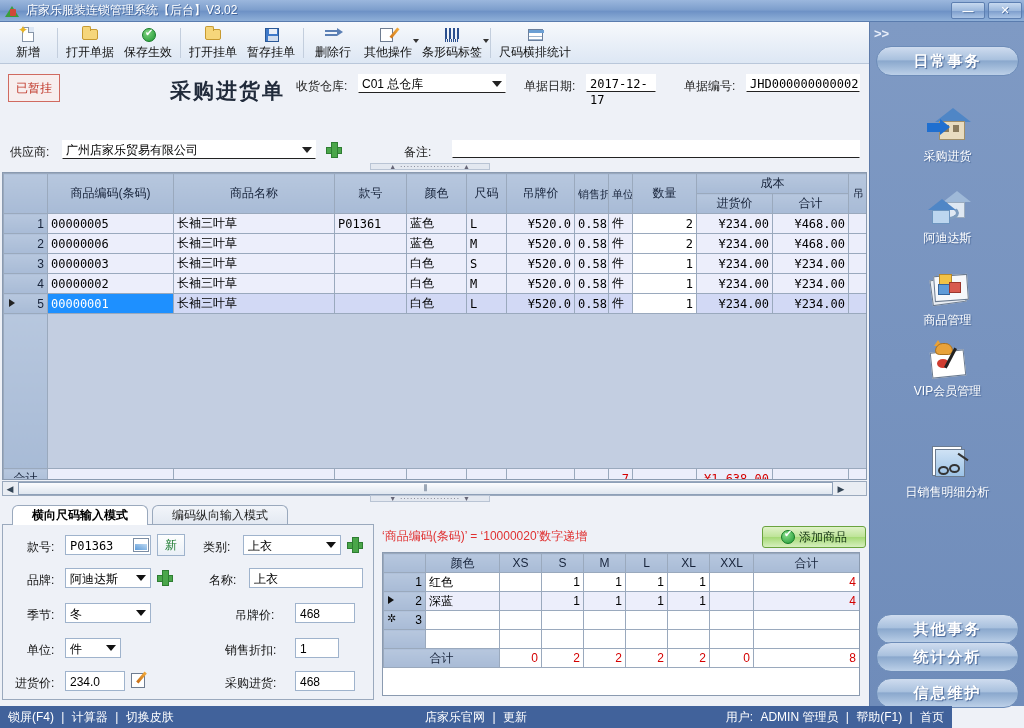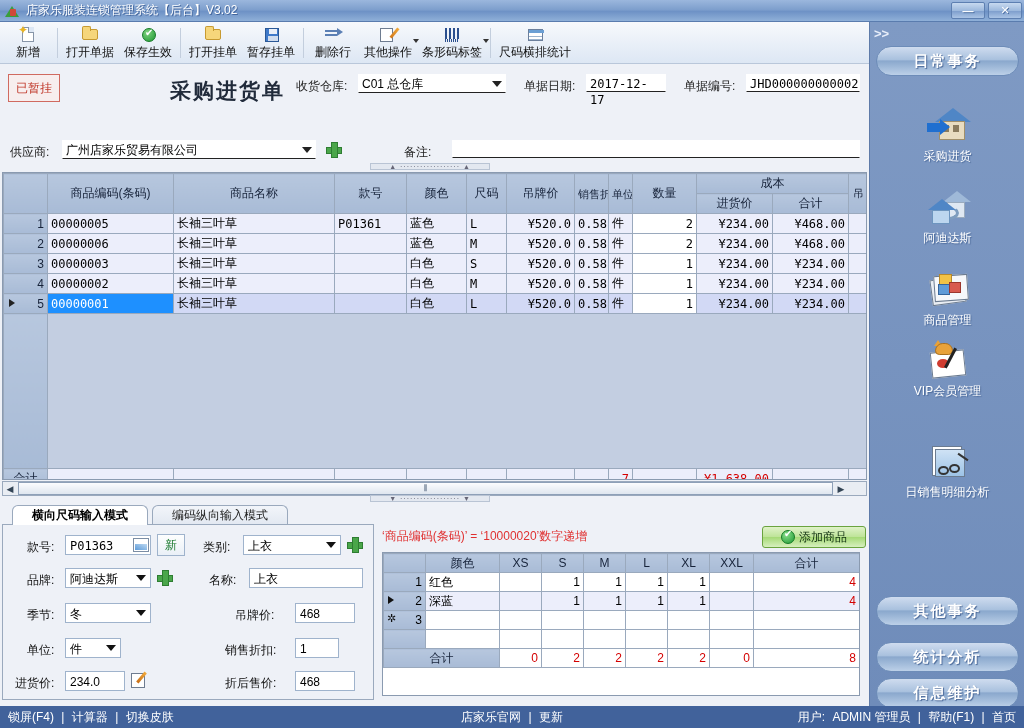--- a/index.html
+++ b/index.html
@@ -211,21 +211,21 @@
   .vp-pen{position:absolute;left:24px;top:6px;width:3px;height:22px;background:#222;transform:rotate(28deg);}
   .vp-red{position:absolute;left:12px;top:18px;width:12px;height:9px;background:#cf3b2f;border-radius:50%;}
   
   .gl-p{position:absolute;left:7px;top:4px;width:30px;height:30px;background:#fff;border:1px solid #6b7b90;}
   .gl-p2{position:absolute;left:10px;top:7px;width:30px;height:28px;background:linear-gradient(to bottom,#cfe2f5,#9dc3e6);border:1px solid #6b7b90;}
   .gl-l{position:absolute;left:13px;top:24px;width:11px;height:9px;border:2px solid #333;border-radius:50%;}
   .gl-r{position:absolute;left:24px;top:22px;width:11px;height:9px;border:2px solid #333;border-radius:50%;}
   .gl-arm{position:absolute;left:32px;top:14px;width:12px;height:2px;background:#333;transform:rotate(35deg);}
 
   
-  .statusbar{position:absolute;left:0;top:706px;width:1024px;height:22px;background:#41629b;
+  .statusbar{position:absolute;left:0;top:706px;width:952px;height:22px;background:#41629b;
     display:flex;align-items:center;color:#fff;font-size:12px;}
   .sb-left{position:absolute;left:8px;}
   .sb-center{position:absolute;left:50%;transform:translateX(-50%);}
   .sb-right{position:absolute;right:8px;}
 </style>
 </head>
 <body>
 
 <div id="app">
 
@@ -309,21 +309,21 @@
     <div class="badge-susp">已暂挂</div>
     <div class="doc-title">采购进货单</div>
 
     <div class="fld-lab" style="left:296px;top:14px;">收货仓库:</div>
     <div class="combo" style="left:358px;top:10px;width:148px;">
       <span>C01  总仓库</span>
       <div class="cb-arrow"></div>
     </div>
 
     <div class="fld-lab" style="left:524px;top:14px;">单据日期:</div>
-    <div class="fld-flat" style="left:586px;top:10px;width:80px;font-family:'DejaVu Sans Mono',monospace;">2017-12-17</div>
+    <div class="fld-flat" style="left:586px;top:10px;width:70px;font-family:'DejaVu Sans Mono',monospace;">2017-12-17</div>
 
     <div class="fld-lab" style="left:684px;top:14px;">单据编号:</div>
     <div class="fld-flat" style="left:746px;top:10px;width:114px;font-family:'DejaVu Sans Mono',monospace;">JHD000000000002</div>
 
     <div class="fld-lab" style="left:10px;top:80px;">供应商:</div>
     <div class="combo" style="left:62px;top:76px;width:254px;">
       <span>广州店家乐贸易有限公司</span>
       <div class="cb-arrow"></div>
     </div>
     <div class="plus-btn" style="left:326px;top:78px;"></div>
@@ -515,21 +515,21 @@
     <div class="inp cb" style="left:62px;top:113px;width:56px;">
       <span>件</span>
       <div class="cb-arrow2"></div>
     </div>
     <div class="lbl2" style="left:222px;top:117px;">销售折扣:</div>
     <div class="inp" style="left:292px;top:113px;width:44px;">1</div>
 
     <div class="lbl2" style="left:12px;top:150px;">进货价:</div>
     <div class="inp" style="left:62px;top:146px;width:60px;">234.0</div>
     <div class="pen-ico" style="left:128px;top:147px;"></div>
-    <div class="lbl2" style="left:222px;top:150px;">折后售价:</div>
+    <div class="lbl2" style="left:222px;top:150px;">采购进货:</div>
     <div class="inp" style="left:292px;top:146px;width:60px;">468</div>
   </div>
 
   <div class="rpanel">
     <div class="hint">‘商品编码(条码)’ = ‘10000020’数字递增</div>
     <div class="addbtn">
       <span class="ok"></span>
       <span>添加商品</span>
     </div>
     <div class="matrix">
@@ -672,21 +672,21 @@
       <div class="sb-ico">
         <div class="gl-p"></div>
           <div class="gl-p2"></div>
           <div class="gl-arm"></div>
           <div class="gl-l"></div>
           <div class="gl-r"></div>
       </div>
       <div class="lbl">日销售明细分析</div>
     </div>
 
-    <div class="sb-group" style="top:574px;">
+    <div class="sb-group" style="top:592px;">
       <span>其他事务</span>
     </div>
     <div class="sb-group" style="top:620px;">
       <span>统计分析</span>
     </div>
     <div class="sb-group" style="top:656px;">
       <span>信息维护</span>
     </div>
   </div>
 

